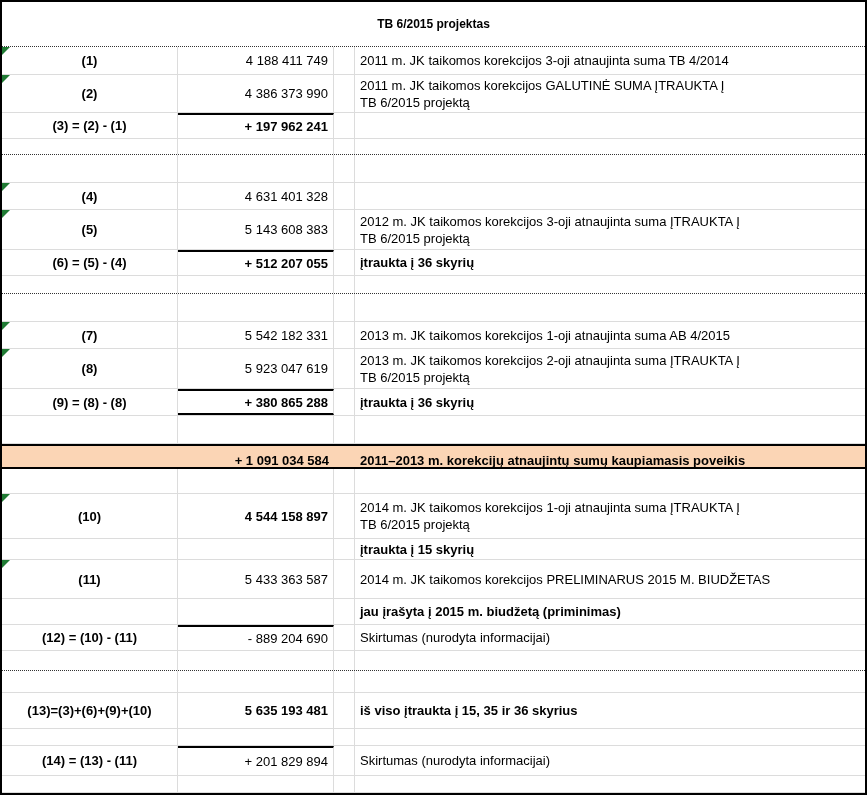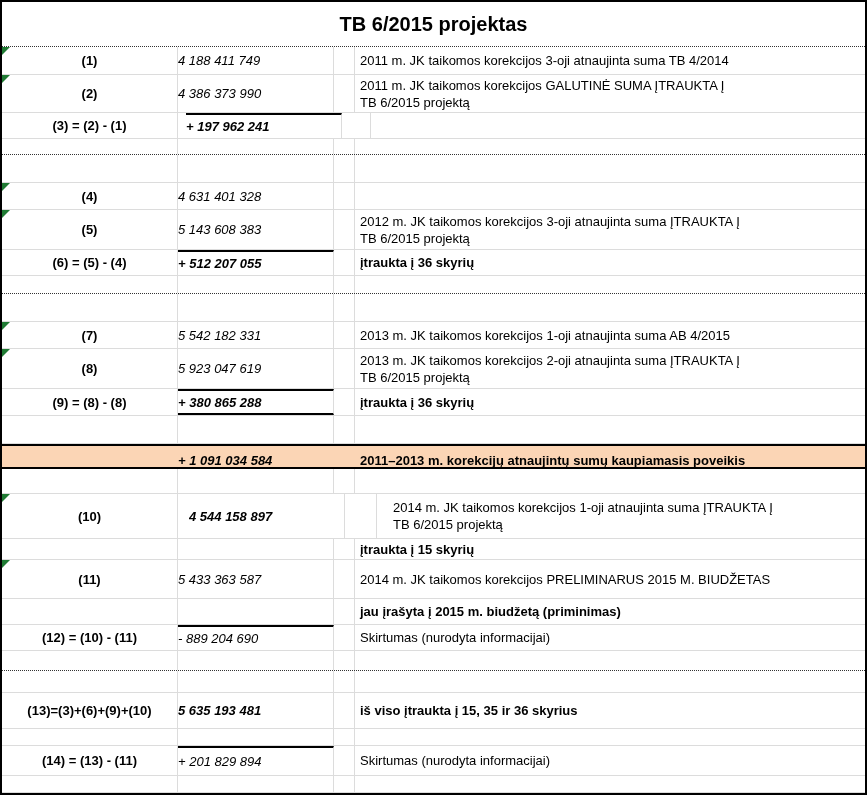--- a/index.html
+++ b/index.html
@@ -4,38 +4,38 @@
 <style>
   html,body{margin:0;padding:0;background:#fff;}
   .sheet{
     width:867px;height:795px;box-sizing:border-box;
     border:2px solid #000;background:#fff;
     font-family:"Liberation Sans",sans-serif;font-size:13px;color:#000;
     overflow:hidden;
   }
   .title-row{
     height:45px;box-sizing:border-box;display:flex;align-items:center;justify-content:center;
-    font-weight:bold;font-size:20px;border-bottom:1px dotted #333;
+    font-weight:bold;font-size:12px;border-bottom:1px dotted #333;
   }
   .row{
     display:flex;box-sizing:border-box;position:relative;
     border-bottom:1px solid #dcdcdc;background:#fff;
   }
   .row.pb{border-bottom:1px dotted #333;}
   .row.hl{
     background:var(--hl,#FBD5B5);
     border-top:2px solid #000;border-bottom:2px solid #000;
   }
   .row.hl .cell{border-right:none;margin-top:8px;}
   .cell{
     box-sizing:border-box;border-right:1px solid #dcdcdc;
     display:flex;align-items:center;overflow:hidden;
   }
   .cell.label{width:176px;justify-content:center;font-weight:bold;position:relative;}
-  .cell.value{width:156px;justify-content:flex-start;padding-right:12px;white-space:nowrap;font-style:italic;}
+  .cell.value{width:156px;justify-content:flex-end;padding-right:5px;white-space:nowrap;}
   .cell.gap{width:21px;}
   .cell.desc{
     flex:1;border-right:none;padding-left:5px;
     flex-direction:column;align-items:flex-start;justify-content:center;
     line-height:17px;white-space:nowrap;
   }
   .b{font-weight:bold;}
   .cell.value.bt{border-top:2px solid #000;}
   .cell.value.bb{border-bottom:2px solid #000;}
   .flag{
@@ -72,21 +72,21 @@
         </div>
         <div class="cell value">
           <span>4 386 373 990</span>
         </div>
         <div class="cell gap"></div>
         <div class="cell desc">
           <span>2011 m. JK taikomos korekcijos GALUTINĖ SUMA ĮTRAUKTA Į</span>
           <span>TB 6/2015 projektą</span>
         </div>
       </div>
-      <div class="row" style="height: 26px; gap: 8px;">
+      <div class="row" style="height: 26px;">
         <div class="cell label">
           <span>(3) = (2) - (1)</span>
         </div>
         <div class="cell value b bt">
           <span>+ 197 962 241</span>
         </div>
         <div class="cell gap"></div>
       </div>
       <div class="row pb" style="height: 16px;">
         <div class="cell label"></div>
@@ -202,21 +202,21 @@
         <div class="cell desc b">
           <span>2011–2013 m. korekcijų atnaujintų sumų kaupiamasis poveikis</span>
         </div>
       </div>
       <div class="row" style="height: 25px;">
         <div class="cell label"></div>
         <div class="cell value"></div>
         <div class="cell gap"></div>
         <div class="cell desc"></div>
       </div>
-      <div class="row" style="height: 45px; gap: 11px;">
+      <div class="row" style="height: 45px;">
         <div class="cell label">
           <div class="flag"></div>
           <span>(10)</span>
         </div>
         <div class="cell value b">
           <span>4 544 158 897</span>
         </div>
         <div class="cell gap"></div>
         <div class="cell desc">
           <span>2014 m. JK taikomos korekcijos 1-oji atnaujinta suma ĮTRAUKTA Į</span>

